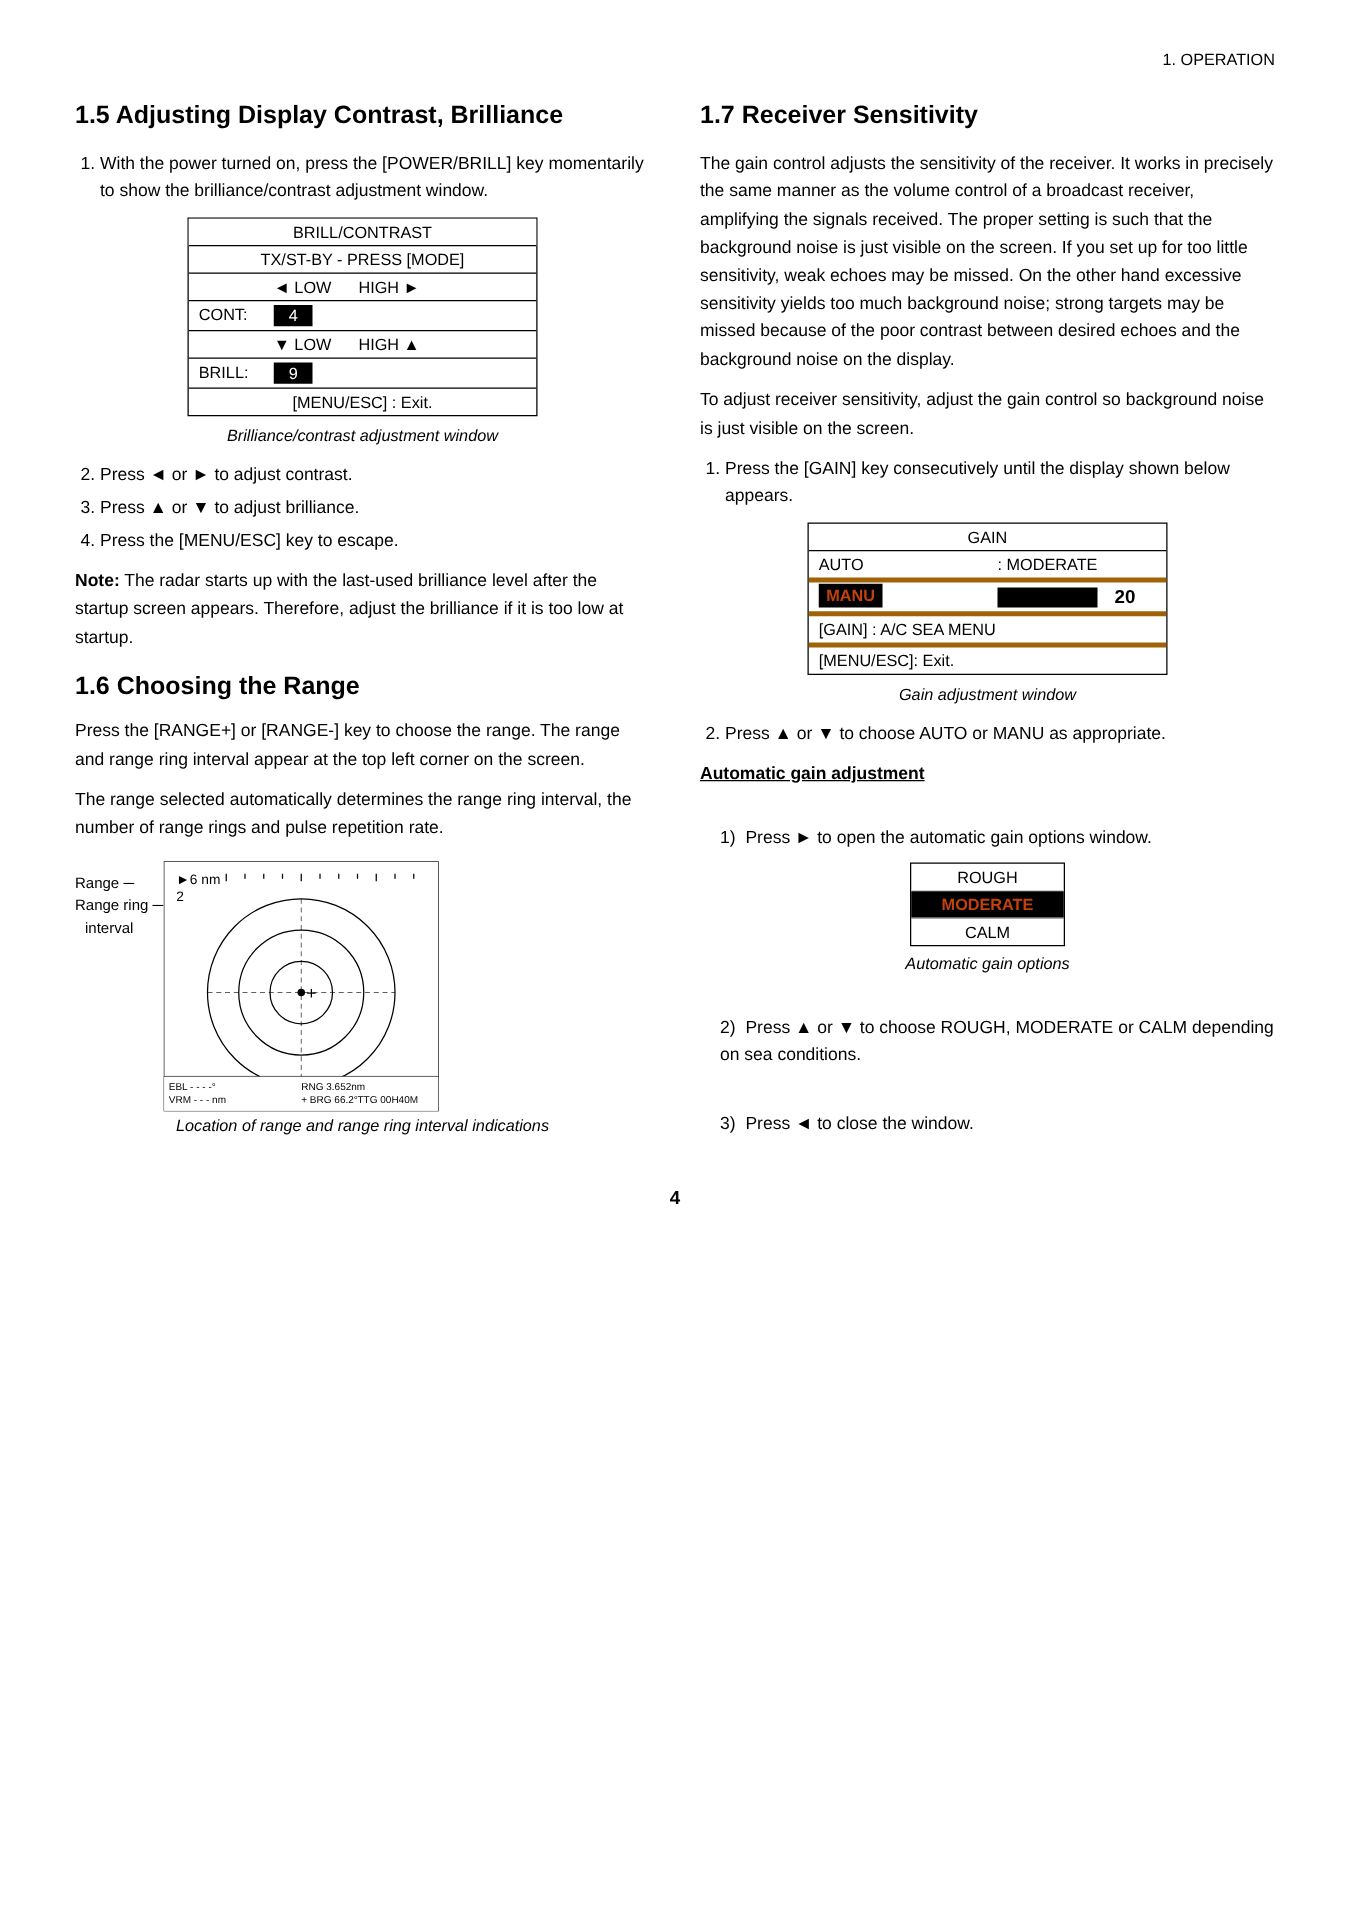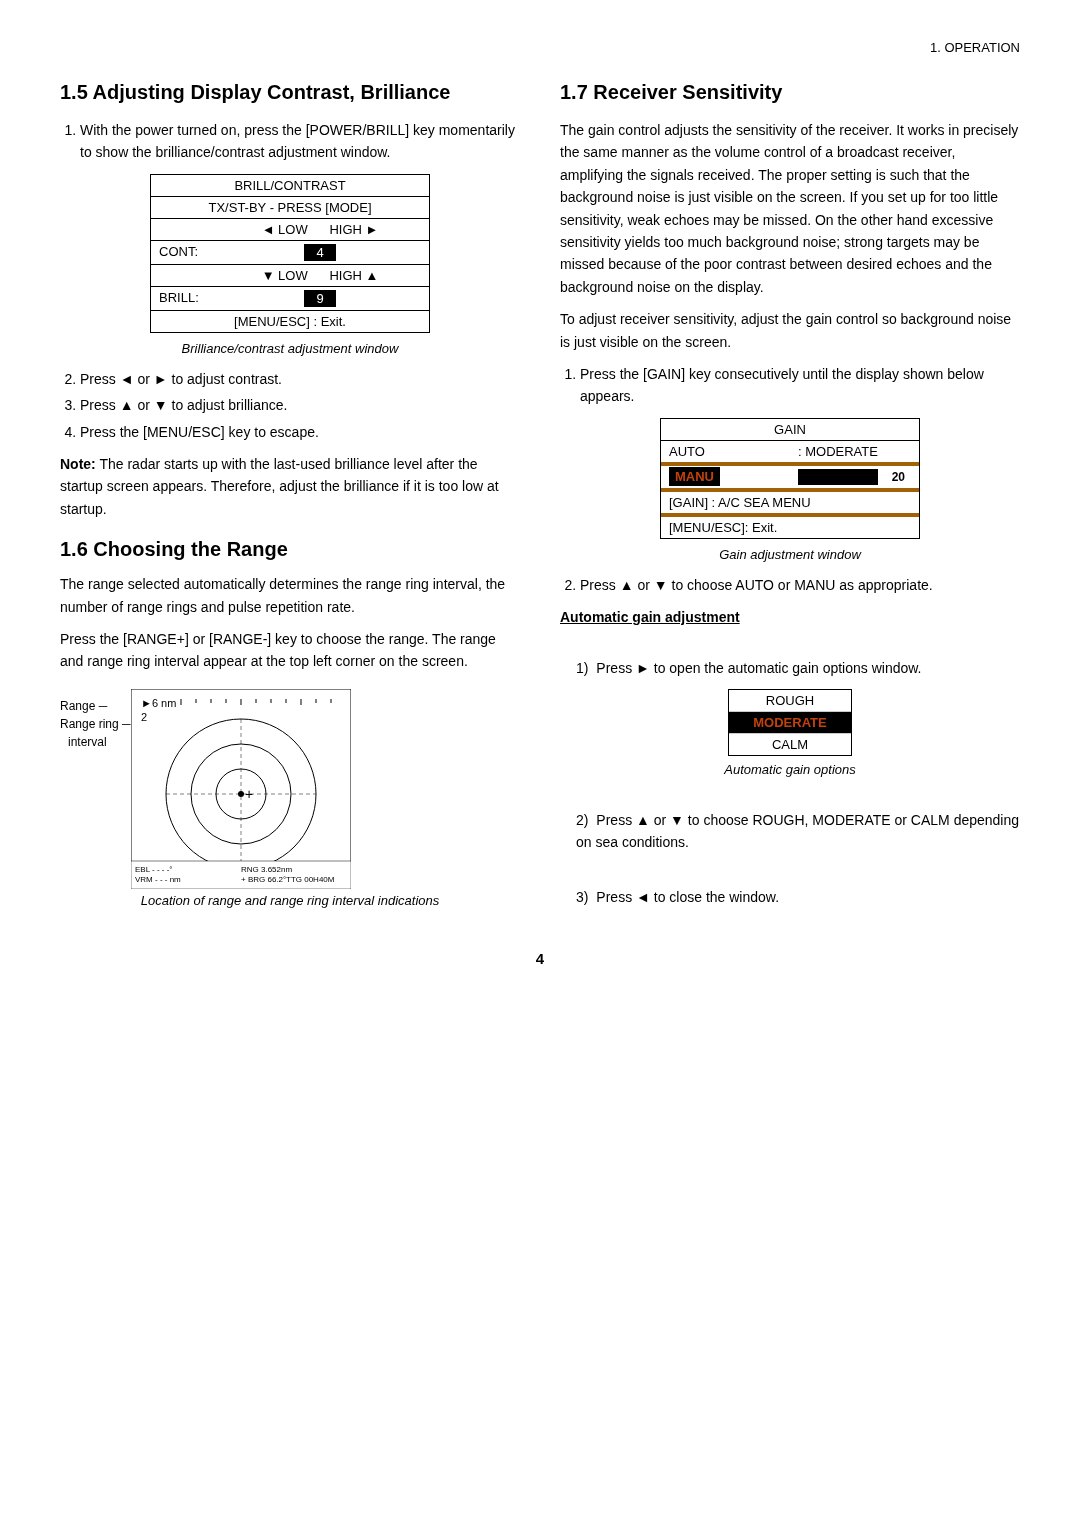--- a/index.html
+++ b/index.html
@@ -101,21 +101,20 @@
       padding: 3px 8px;
     }
     .brill-table .label-cell {
       padding: 3px 8px;
       white-space: nowrap;
       min-width: 60px;
     }
     .brill-table .value-cell {
       flex: 1;
       padding: 3px 8px;
-      text-align: center;
     }
     .black-bar {
       background: #000;
       color: #fff;
       display: inline-block;
       padding: 1px 12px;
       font-size: 13px;
     }
     .black-bar-wide {
       background: #000;
@@ -151,21 +150,21 @@
       height: 200px;
       flex-shrink: 0;
     }
     .range-circle-area svg {
       width: 220px;
       height: 200px;
     }
     
     .gain-table {
       border: 1px solid #000;
-      width: 260px;
+      width: 288px;
       margin: 0 auto 8px auto;
       font-size: 13px;
     }
     .gain-table .grow {
       display: flex;
       border-bottom: 4px solid #a16207;
     }
     .gain-table .grow:last-child {
       border-bottom: none;
     }
@@ -301,22 +300,22 @@
         </li>
       </ol>
 
       <p class="note">
         <strong>Note:</strong>
         <span>The radar starts up with the last-used brilliance level after the startup screen appears. Therefore, adjust the brilliance if it is too low at startup.</span>
       </p>
 
       <h3 style="font-size:20px; margin-top:18px;">1.6  Choosing the Range</h3>
 
+      <p>Press the [RANGE+] or [RANGE-] key to choose the range. The range and range ring interval appear at the top left corner on the screen.</p>
       <p>The range selected automatically determines the range ring interval, the number of range rings and pulse repetition rate.</p>
-      <p>Press the [RANGE+] or [RANGE-] key to choose the range. The range and range ring interval appear at the top left corner on the screen.</p>
 
       <div class="range-diagram">
         <div class="range-labels">
           <div>
             <span>Range</span> ─
           </div>
           <div>
             <span>Range ring</span> ─
           </div>
           <div style="padding-left:8px;">interval</div>
@@ -387,21 +386,21 @@
         <div class="grow">
           <div class="gcell">AUTO</div>
           <div class="gcell">: MODERATE</div>
         </div>
         <div class="grow">
           <div class="gcell">
             <span class="gain-highlight">MANU</span>
           </div>
           <div class="gcell">
             <span class="black-bar-wide" style="display:inline-block; width:80px; background:#000; height:16px; vertical-align:middle;"></span>
-            <span style="margin-left:10px; font-size:12px; font-weight:bold;">20</span>
+            <span style="margin-left:10px; font-size:15px; font-weight:bold;">20</span>
           </div>
         </div>
         <div class="grow">
           <div class="gcell" style="flex:2;">[GAIN]   : A/C SEA MENU</div>
         </div>
         <div class="grow">
           <div class="gcell" style="flex:2;">[MENU/ESC]: Exit.</div>
         </div>
       </div>
 

